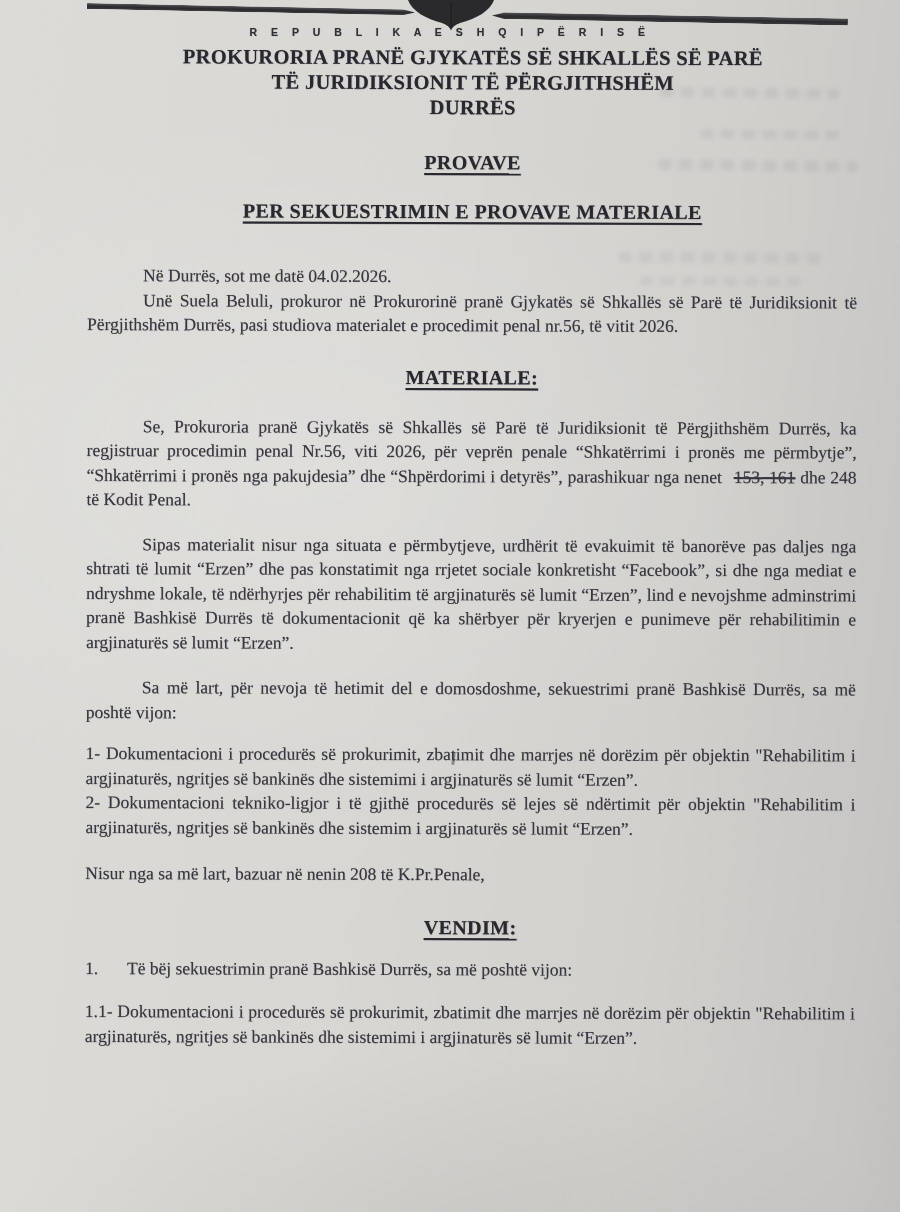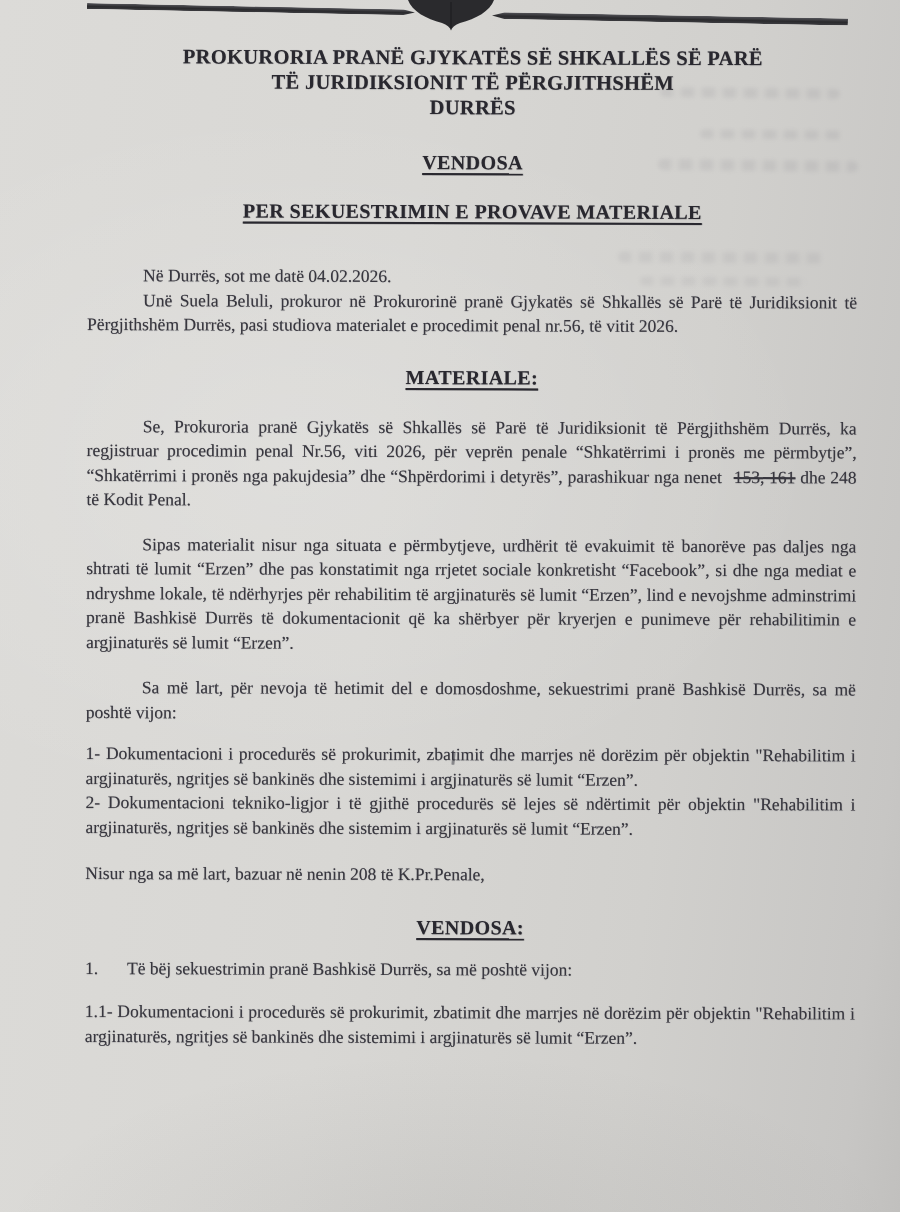--- a/index.html
+++ b/index.html
@@ -80,38 +80,39 @@
 
 <div id="sheet">
 
   <div class="rule rule-left"></div>
   <div class="rule rule-right"></div>
   <svg class="emblem" viewBox="0 0 88 31" aria-hidden="true">
     <path d="M1,0 L87,0 C83,11 69,19 53,23 C48,25 45,27 44,30.5 C43,27 40,25 35,23 C19,19 5,11 1,0 Z" fill="#2a2a2d"></path>
     <path d="M44,2 L44,28" stroke="#1c1c1f" stroke-width="2" opacity="0.5"></path>
   </svg>
 
+  <div class="republic">R E P U B L I K A   E   S H Q I P Ë R I S Ë</div>
 
   <div class="smudge s1"></div>
   <div class="smudge s2"></div>
   <div class="smudge s3"></div>
   <div class="smudge s4"></div>
   <div class="smudge s5"></div>
   <div class="speck"></div>
 
   <div class="doc">
 
     <div class="org">
       <div>PROKURORIA PRANË GJYKATËS SË SHKALLËS SË PARË</div>
       <div>TË JURIDIKSIONIT TË PËRGJITHSHËM</div>
       <div>DURRËS</div>
     </div>
 
     <div class="h-center h-vendim">
-      <span>VENDOSA</span>
+      <span>PROVAVE</span>
     </div>
 
     <div class="h-center h-subject">
       <span>PER SEKUESTRIMIN E PROVAVE MATERIALE</span>
     </div>
 
     <p class="ind p-date">Në Durrës, sot me datë 04.02.2026.</p>
 
     <p class="ind p-intro">Unë Suela Beluli, prokuror në Prokurorinë pranë Gjykatës së Shkallës së Parë të Juridiksionit të Përgjithshëm Durrës, pasi studiova materialet e procedimit penal nr.56, të vitit 2026.</p>
 
@@ -124,21 +125,21 @@
     <p class="ind p-sipas">Sipas materialit nisur nga situata e përmbytjeve, urdhërit të evakuimit të banorëve pas daljes nga shtrati të lumit “Erzen” dhe pas konstatimit nga rrjetet sociale konkretisht “Facebook”, si dhe nga mediat e ndryshme lokale, të ndërhyrjes për rehabilitim të argjinaturës së lumit “Erzen”, lind e nevojshme adminstrimi pranë Bashkisë Durrës të dokumentacionit që ka shërbyer për kryerjen e punimeve për rehabilitimin e argjinaturës së lumit “Erzen”.</p>
 
     <p class="ind p-salart">Sa më lart, për nevoja të hetimit del e domosdoshme, sekuestrimi pranë Bashkisë Durrës, sa më poshtë vijon:</p>
 
     <p class="p-item1">1- Dokumentacioni i procedurës së prokurimit, zbatimit dhe marrjes në dorëzim për objektin "Rehabilitim i argjinaturës, ngritjes së bankinës dhe sistemimi i argjinaturës së lumit “Erzen”.</p>
     <p class="p-item2">2- Dokumentacioni tekniko-ligjor i të gjithë procedurës së lejes së ndërtimit për objektin "Rehabilitim i argjinaturës, ngritjes së bankinës dhe sistemim i argjinaturës së lumit “Erzen”.</p>
 
     <p class="p-nisur">Nisur nga sa më lart, bazuar në nenin 208 të K.Pr.Penale,</p>
 
     <div class="h-center h-vendosa">
-      <span>VENDOSA:</span>
+      <span>VENDIM:</span>
     </div>
 
     <p class="p-ditem1"><span class="num">1.</span><span>Të bëj sekuestrimin pranë Bashkisë Durrës, sa më poshtë vijon:</span></p>
 
     <p class="p-ditem11">1.1- Dokumentacioni i procedurës së prokurimit, zbatimit dhe marrjes në dorëzim për objektin "Rehabilitim i argjinaturës, ngritjes së bankinës dhe sistemimi i argjinaturës së lumit “Erzen”.</p>
 
   </div>
 </div>
 
 </body></html>

